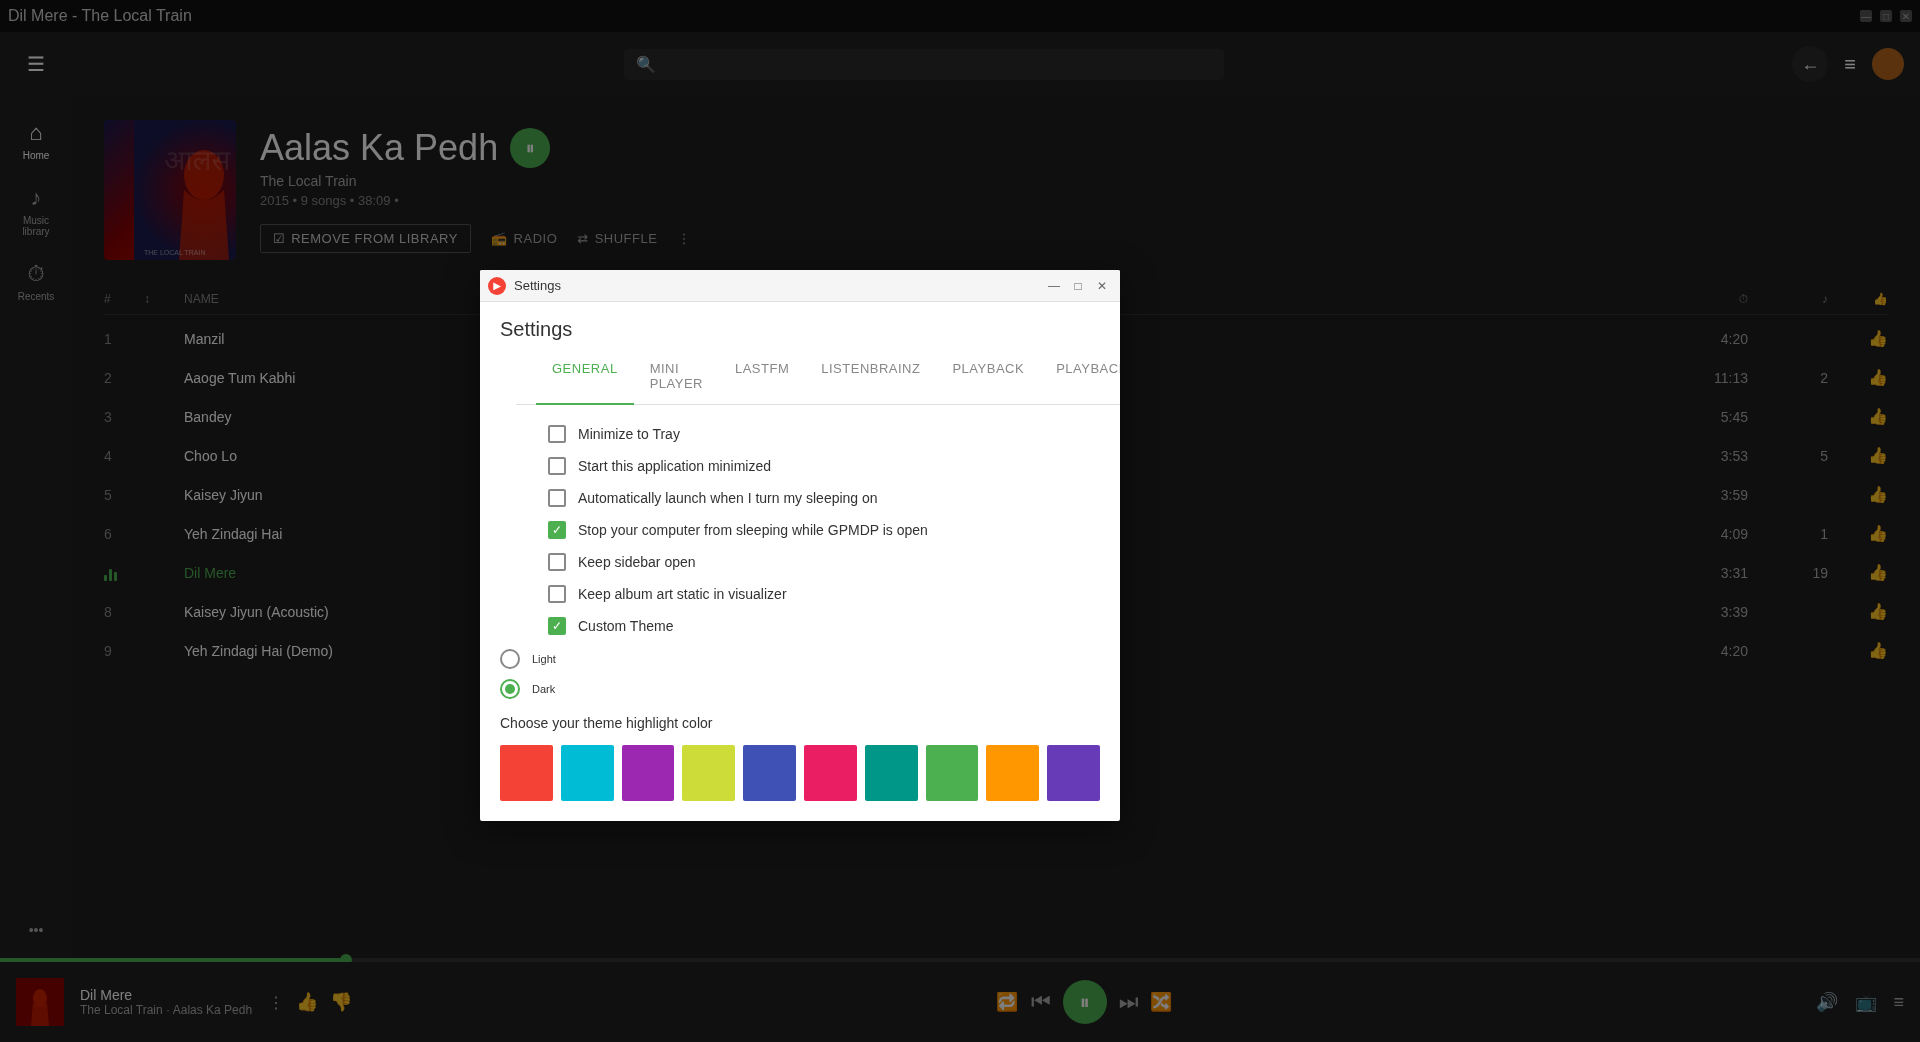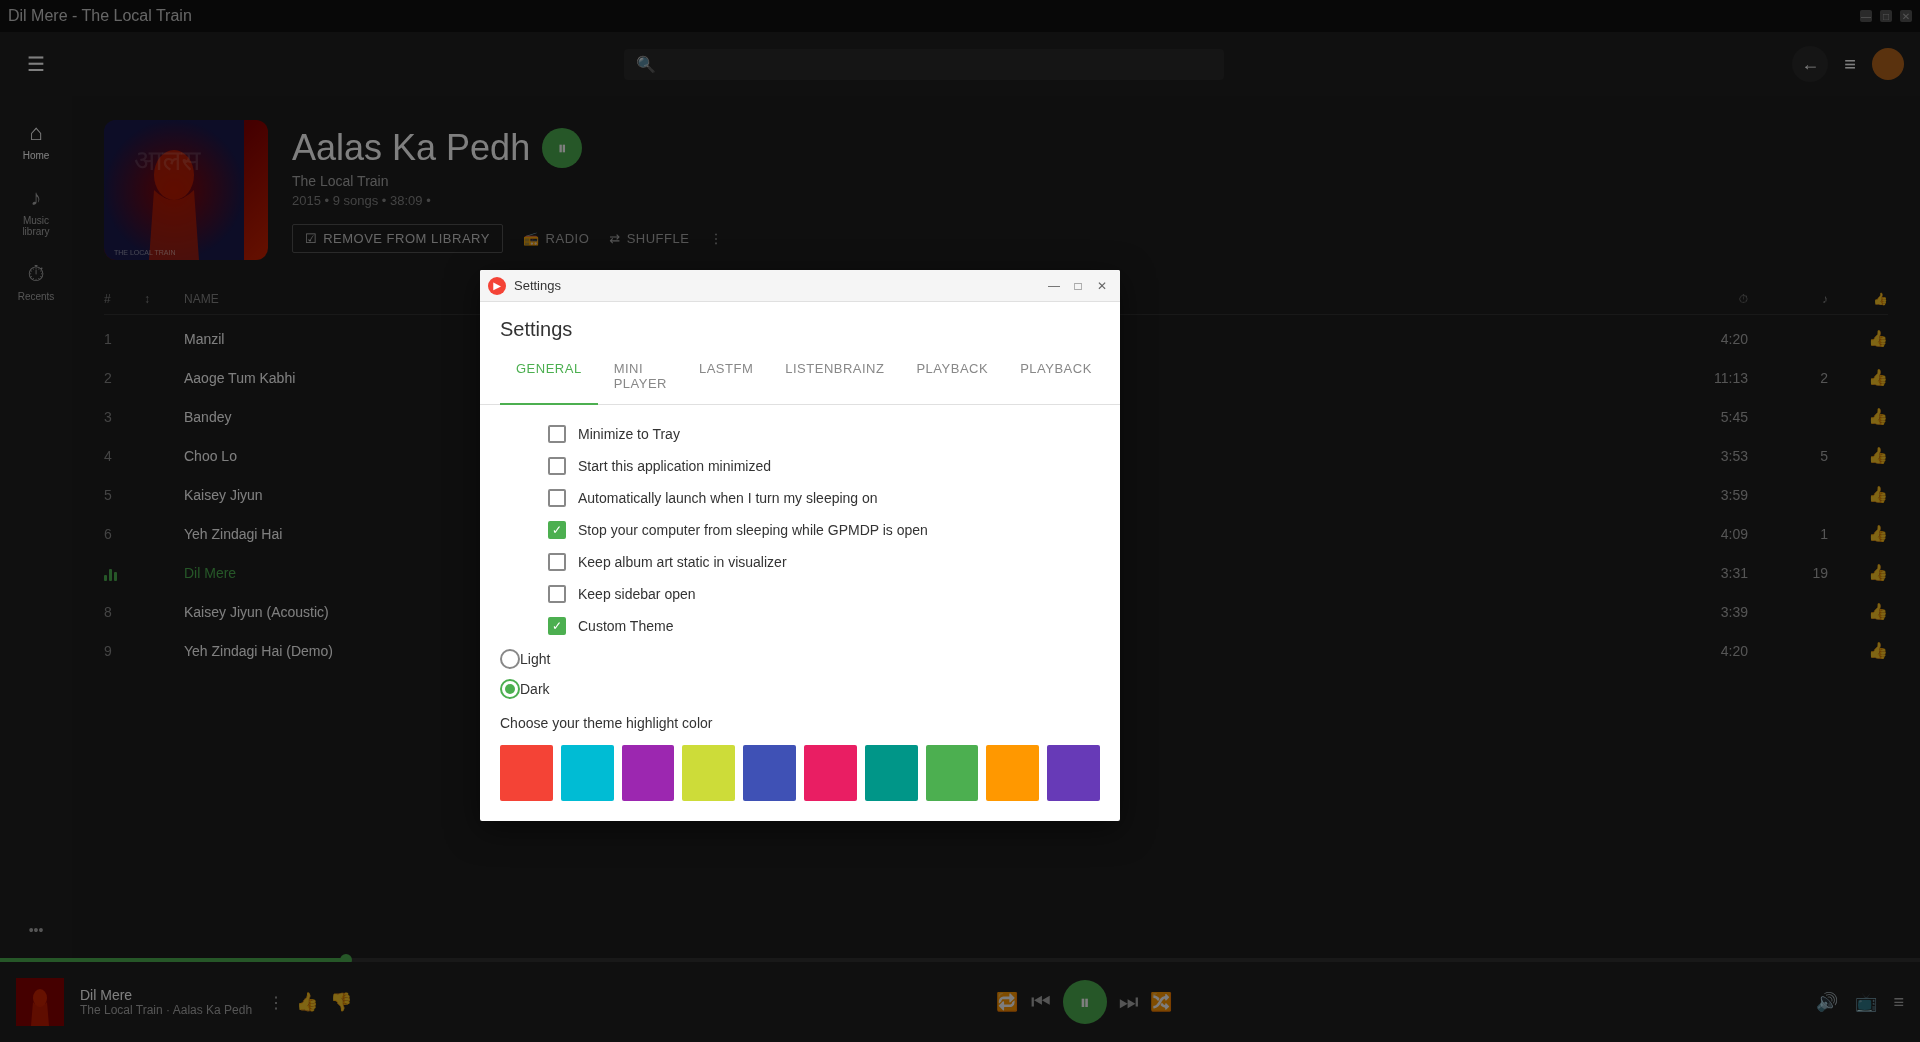--- a/index.html
+++ b/index.html
@@ -172,27 +172,28 @@
     }
 
     
     .album-header {
       display: flex;
       align-items: center;
       padding: 24px 32px;
       gap: 24px;
     }
     .album-art {
-      width: 164px;
+      width: 132px;
       height: 140px;
       background: linear-gradient(135deg, #1a1a4e 0%, #8B0000 50%, #cc2200 100%);
-      border-radius: 12px;
+      border-radius: 4px;
       flex-shrink: 0;
       position: relative;
       overflow: hidden;
+      padding-left: 30px;
     }
     .album-info { flex: 1; }
     .album-title {
       font-size: 36px;
       font-weight: 300;
       color: #fff;
       margin-bottom: 4px;
       display: flex;
       align-items: center;
       gap: 12px;
@@ -428,20 +429,21 @@
       padding: 16px 20px 0;
       font-size: 20px;
       font-weight: 400;
       color: #333;
     }
     .modal-tabs {
       display: flex;
       padding: 0 20px;
       border-bottom: 1px solid #e0e0e0;
       margin-top: 8px;
+      margin-left: 36px;
     }
     .modal-tab {
       padding: 12px 16px;
       font-size: 13px;
       font-weight: 500;
       color: #888;
       cursor: pointer;
       border-bottom: 2px solid transparent;
       margin-bottom: -1px;
       letter-spacing: 0.5px;
@@ -481,21 +483,22 @@
     }
     .radio-group {
       display: flex;
       flex-direction: column;
       gap: 10px;
       margin: 10px 0 16px 0;
     }
     .radio-option {
       display: flex;
       align-items: center;
-      font-size: 14px;
+      gap: 12px;
+      font-size: 11px;
       color: #333;
       cursor: pointer;
     }
     .radio-circle {
       width: 20px;
       height: 20px;
       border: 2px solid #888;
       border-radius: 50%;
       display: flex;
       align-items: center;
@@ -806,25 +809,25 @@
             <div class="settings-option">
     <div class="checkbox "></div>
     <span>Automatically launch when I turn my sleeping on</span>
   </div>
             <div class="settings-option">
     <div class="checkbox checked">✓</div>
     <span>Stop your computer from sleeping while GPMDP is open</span>
   </div>
             <div class="settings-option">
     <div class="checkbox "></div>
-    <span>Keep album art static in visualizer</span>
+    <span>Keep sidebar open</span>
   </div>
             <div class="settings-option">
     <div class="checkbox "></div>
-    <span>Keep sidebar open</span>
+    <span>Keep album art static in visualizer</span>
   </div>
             <div class="settings-option">
     <div class="checkbox checked">✓</div>
     <span>Custom Theme</span>
   </div>
           </div>
 
         <div class="radio-group">
           <div class="radio-option">
             <div class="radio-circle"></div>

